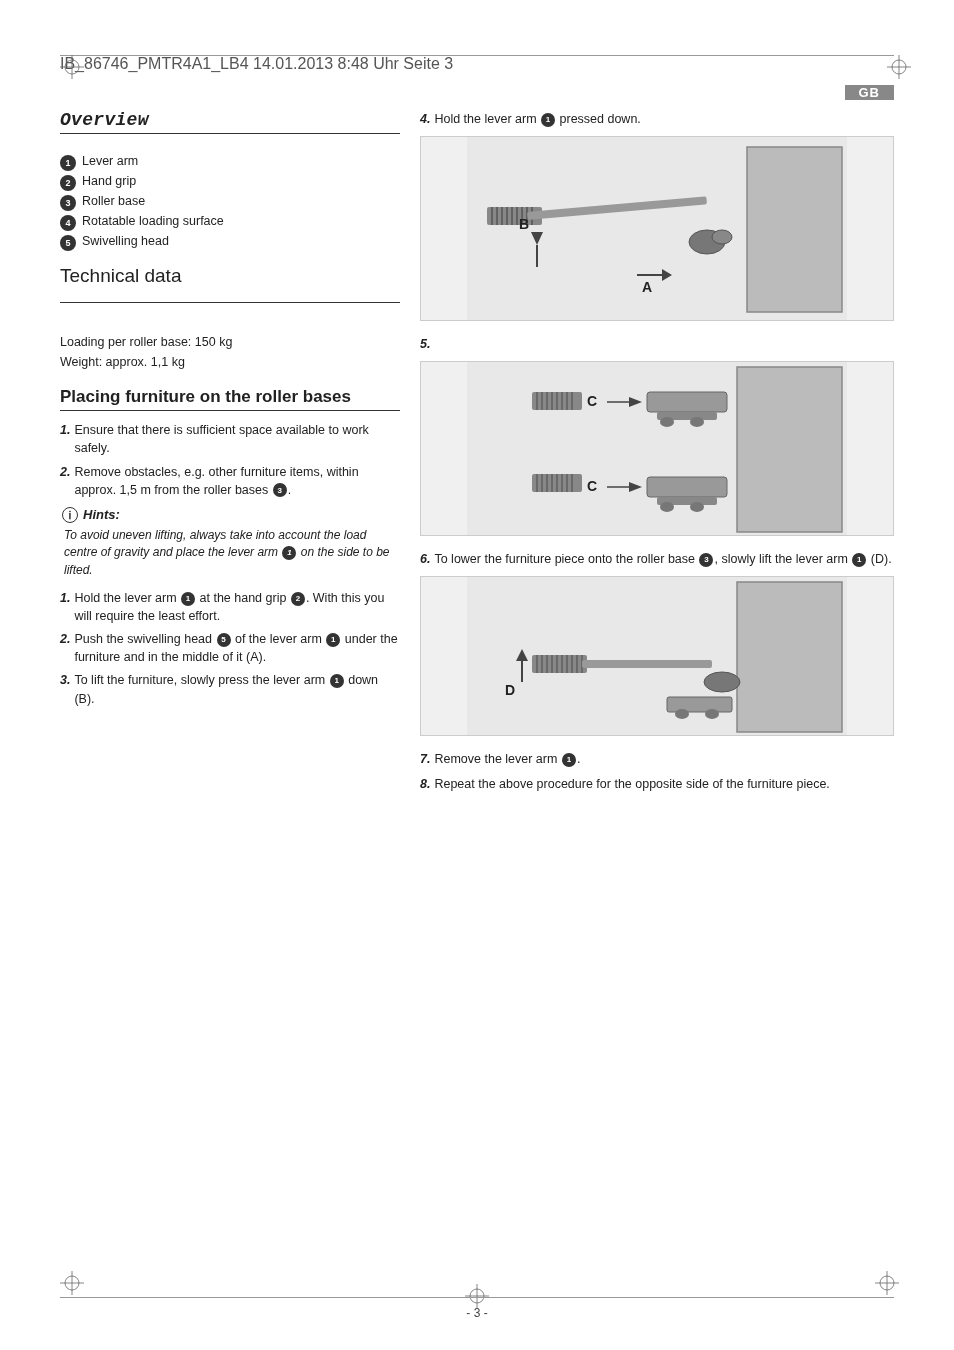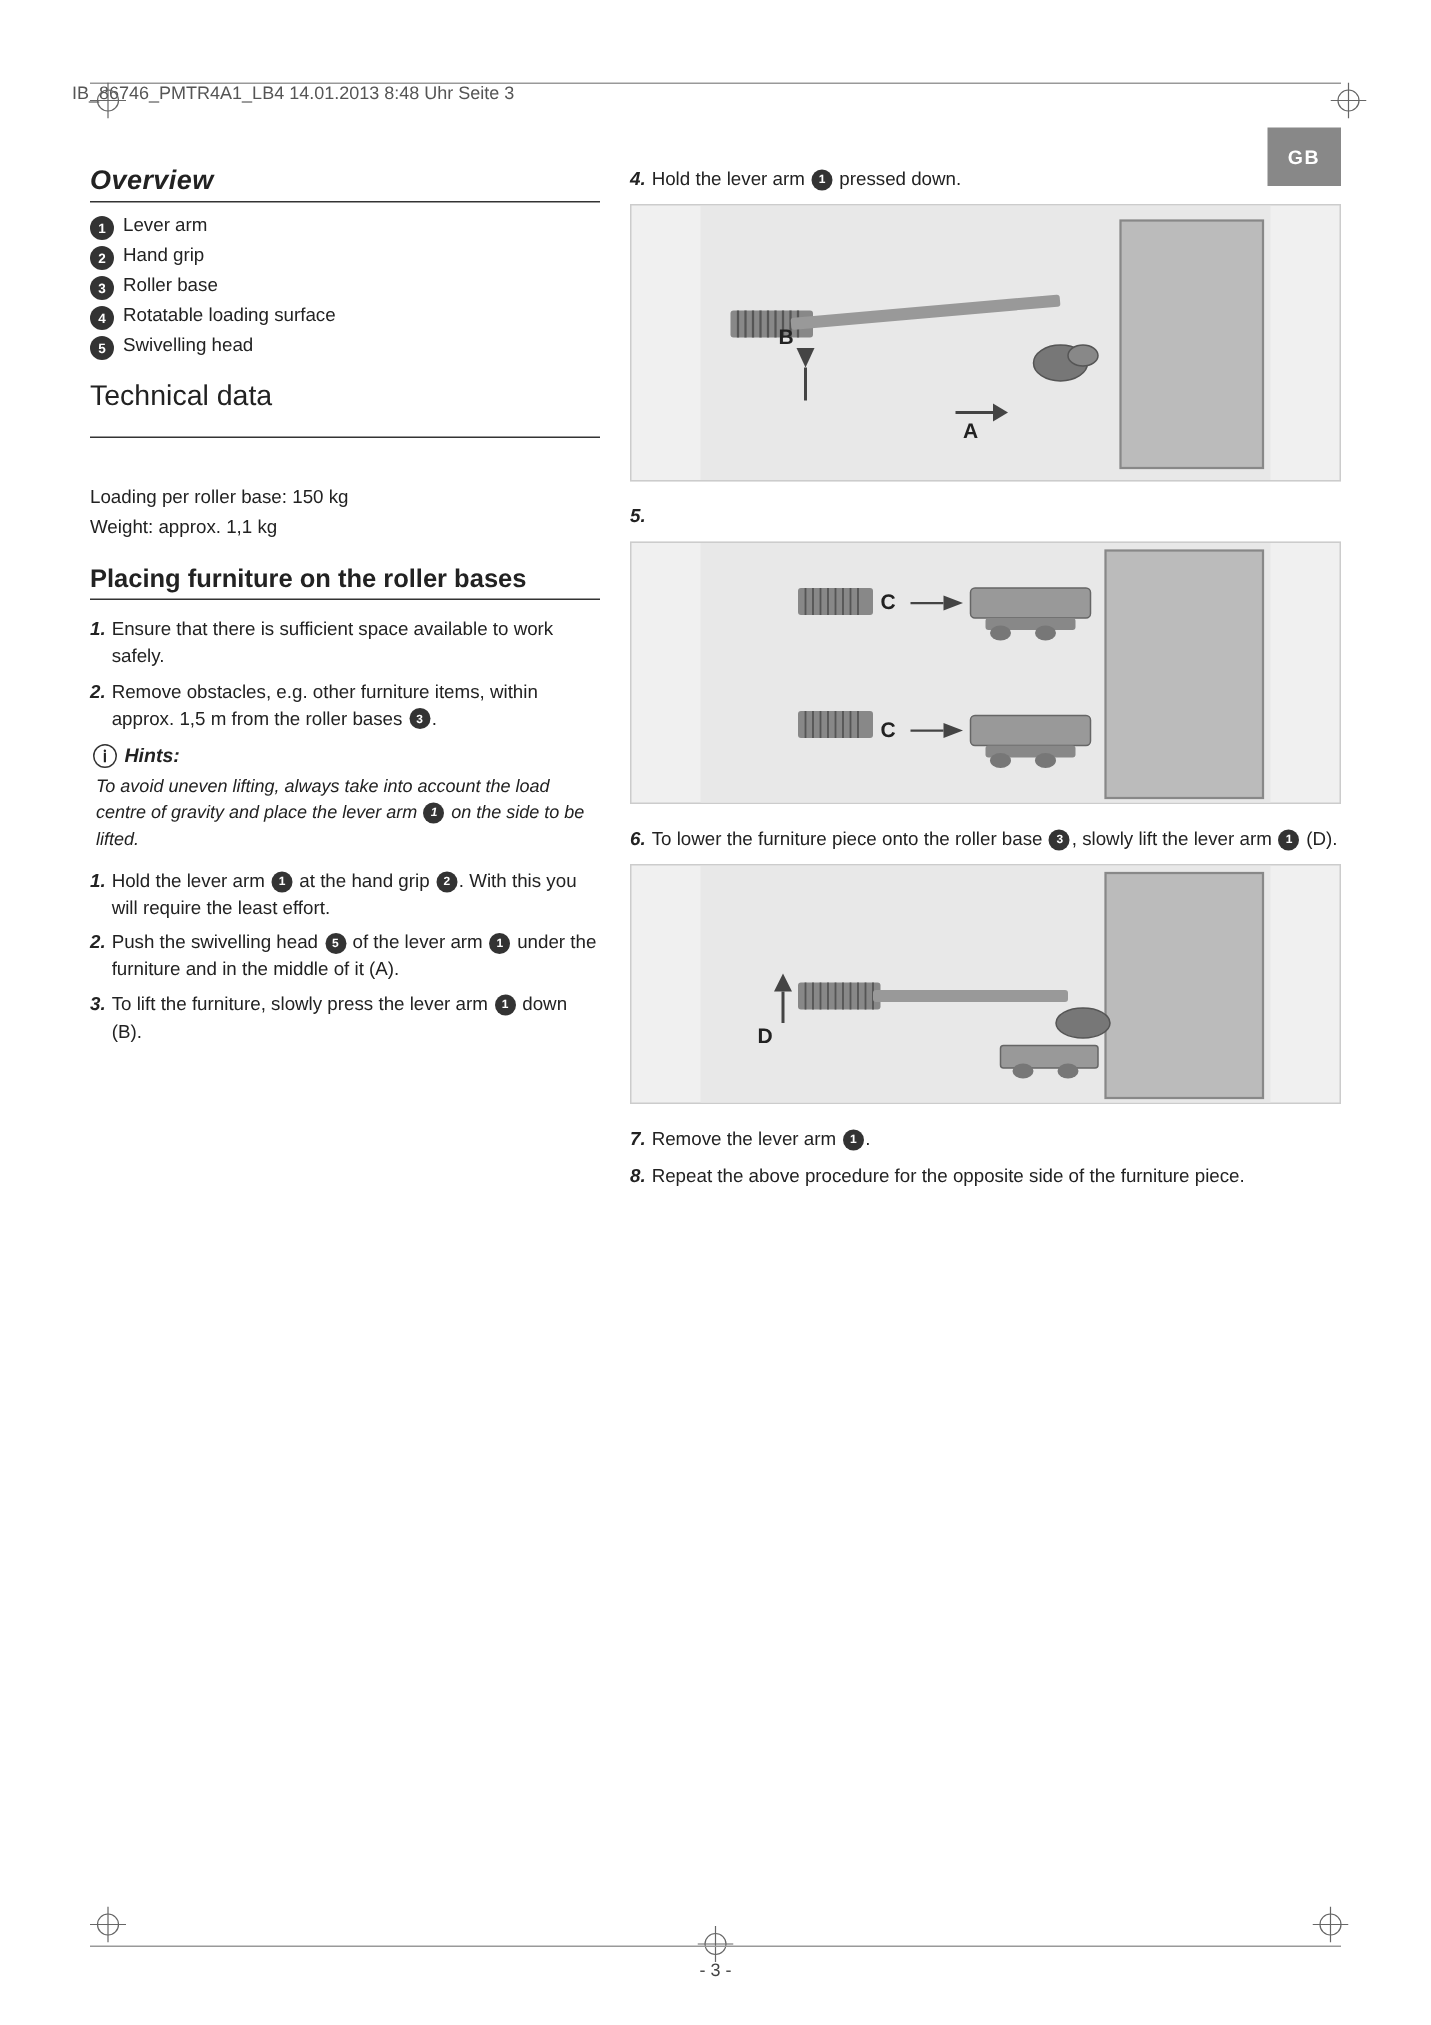--- a/index.html
+++ b/index.html
@@ -10,25 +10,25 @@
       font-family: Arial, Helvetica, sans-serif;
       font-size: 13px;
       color: #222;
       position: relative;
     }
 
     
     .page-header {
       position: absolute;
       top: 55px;
-      left: 48px;
+      left: 60px;
       right: 60px;
       display: flex;
       align-items: center;
-      font-size: 12px;
+      font-size: 16px;
       color: #555;
       border-bottom: none;
     }
     .page-header-text {
       flex: 1;
     }
     .header-line {
       position: absolute;
       top: 55px;
       left: 60px;
@@ -38,21 +38,21 @@
 
     
     .gb-badge {
       position: absolute;
       top: 85px;
       right: 60px;
       background: #888;
       color: #fff;
       font-size: 13px;
       font-weight: bold;
-      padding: 12px 14px;
+      padding: 0 14px;
       letter-spacing: 1px;
     }
 
     
     .content-area {
       position: absolute;
       top: 110px;
       left: 60px;
       right: 60px;
       bottom: 80px;
@@ -69,22 +69,23 @@
       flex: 1;
     }
 
     
     .section-title {
       font-size: 18px;
       font-weight: bold;
       font-style: italic;
       border-bottom: 1.5px solid #333;
       padding-bottom: 3px;
-      margin-bottom: 8px;
+      margin-bottom: 20px;
       letter-spacing: 0.3px;
+      font-family: Liberation Mono, monospace;
     }
 
     .sub-section-title {
       font-size: 19px;
       font-weight: normal;
       border-bottom: 1.5px solid #333;
       padding-bottom: 15px;
       margin-bottom: 8px;
       margin-top: 14px;
     }

